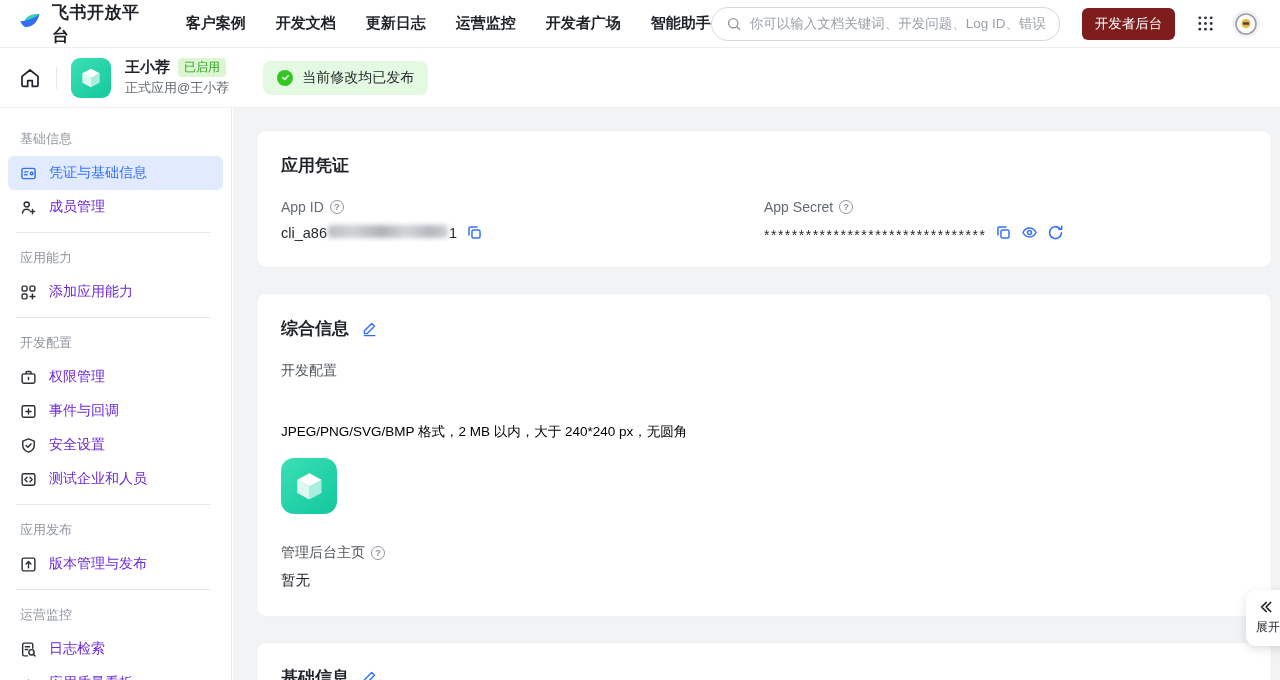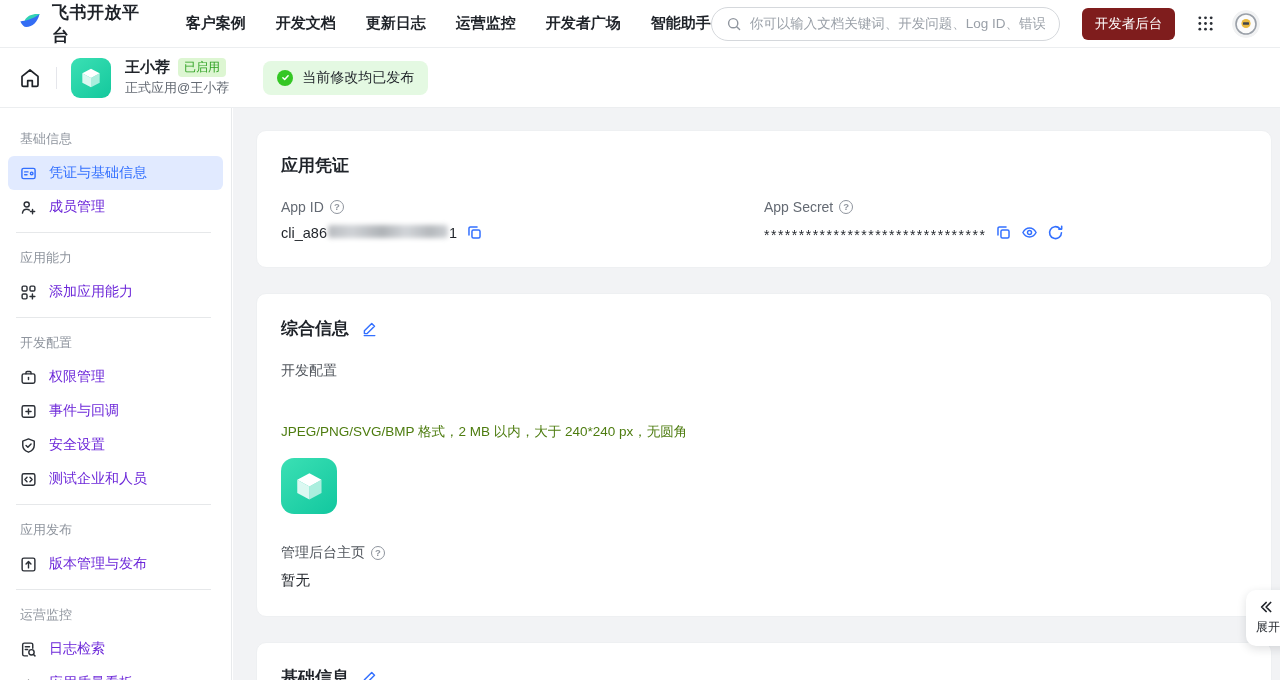--- a/index.html
+++ b/index.html
@@ -110,21 +110,21 @@
   }
   .field-value-row { display:flex; align-items:center; gap:9px; font-size:14.5px; color:#1f2329; }
   .cred-grid { display:grid; grid-template-columns:1fr 1fr; }
   .redacted {
     display:inline-block; width:120px; height:13px; border-radius:3px; margin:0 1px;
     background:linear-gradient(90deg,#b9bcc0 0%,#cfd2d6 20%,#aeb2b6 45%,#d2d5d9 65%,#b4b8bc 85%,#cdd0d4 100%);
     filter:blur(2.5px);
   }
   .act-icon { width:17px; height:17px; color:#3370ff; cursor:pointer; }
   .secret-value { letter-spacing:1.5px; font-size:14px; position:relative; top:2px; }
-  .hint-text { font-size:13.5px; color:#4d7c0f; margin-bottom:17px;margin-top:43px; }
+  .hint-text { font-size:13.5px; color:#000000; margin-bottom:17px;margin-top:43px; }
   .app-icon-big {
     width:56px; height:56px; border-radius:13px; margin-bottom:30px;
     background:linear-gradient(140deg,#3be0b4 0%,#12c79f 100%);
     display:flex; align-items:center; justify-content:center;
   }
   .plain-value { font-size:14.5px; color:#1f2329; }
 
   
   .expand-float {
     position:absolute; right:-14px; top:590px; width:48px; height:56px;

